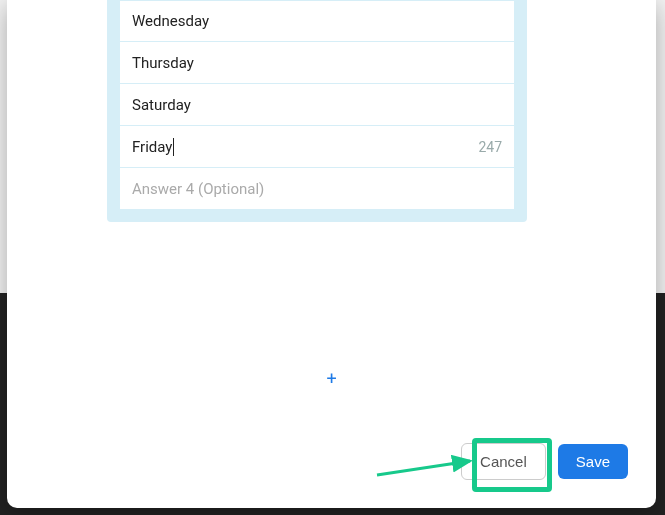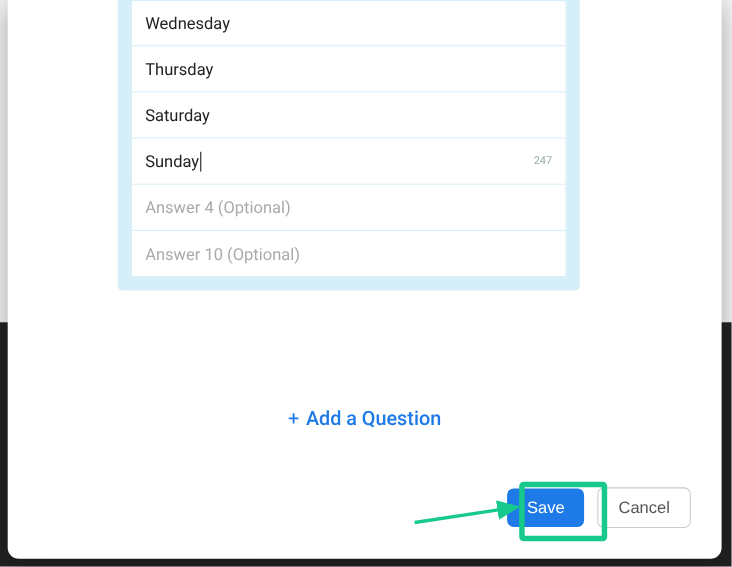--- a/index.html
+++ b/index.html
@@ -37,21 +37,21 @@
       background: #fff;
       border: 1px solid #d6eef7;
       height: 42px;
       display: flex; align-items: center; justify-content: space-between;
       padding: 0 12px;
       margin-top: 0;
     }
     .answer-row + .answer-row { border-top: none; align-items: center; }
     .answer-text { font-size: 15px; color: #222; }
     .answer-placeholder { color: #aaa; }
-    .answer-count { font-size: 10px; color: #9aa; }
+    .answer-count { font-size: 14px; color: #9aa; }
     .cursor { display:inline-block; width:1px; height:18px; background:#222; vertical-align:middle; margin-left:1px; }
     .delete-row { text-align: right; padding: 10px 2px 2px 0; }
     .delete-link { color: #1e7ae6; font-size: 15px; cursor: pointer; }
     .add-question {
       position: absolute; left: 0; right: 0; top: 370px;
       text-align: center;
     }
     .add-question-btn {
       color: #1e7ae6; font-size: 18px; font-weight: 500; cursor: pointer;
       display: inline-flex; align-items: center; gap: 6px;
@@ -99,49 +99,44 @@
           <span class="answer-text">Thursday</span>
           <span class="answer-count"></span>
         </div>
 
         <div class="answer-row">
           <span class="answer-text">Saturday</span>
           <span class="answer-count"></span>
         </div>
 
         <div class="answer-row">
-          <span><span class="answer-text">Sunday</span><span class="cursor"></span></span>
+          <span><span class="answer-text">Friday</span><span class="cursor"></span></span>
           <span class="answer-count">247</span>
         </div>
 
         <div class="answer-row">
           <span class="answer-text answer-placeholder">Answer 4 (Optional)</span>
           <span class="answer-count"></span>
         </div>
 
 
-        <div class="answer-row">
-          <span class="answer-text answer-placeholder">Answer 10 (Optional)</span>
-          <span class="answer-count"></span>
-        </div>
 
       </div>
 
     </div>
 
     <div class="add-question">
       <span class="add-question-btn">
         <span class="plus-icon">+</span>
-        <span>Add a Question</span>
       </span>
     </div>
 
     <div class="modal-footer">
+      <button class="btn btn-cancel">Cancel</button>
       <button class="btn btn-save">Save</button>
-      <button class="btn btn-cancel">Cancel</button>
     </div>
 
     <div class="highlight-box"></div>
 
     <svg class="arrow" viewBox="0 0 105 30">
       <defs>
         <marker id="arrowhead" markerWidth="8" markerHeight="8" refX="6" refY="3" orient="auto">
           <polygon points="0 0, 7 3, 0 6" fill="#17c98b"></polygon>
         </marker>
       </defs>

